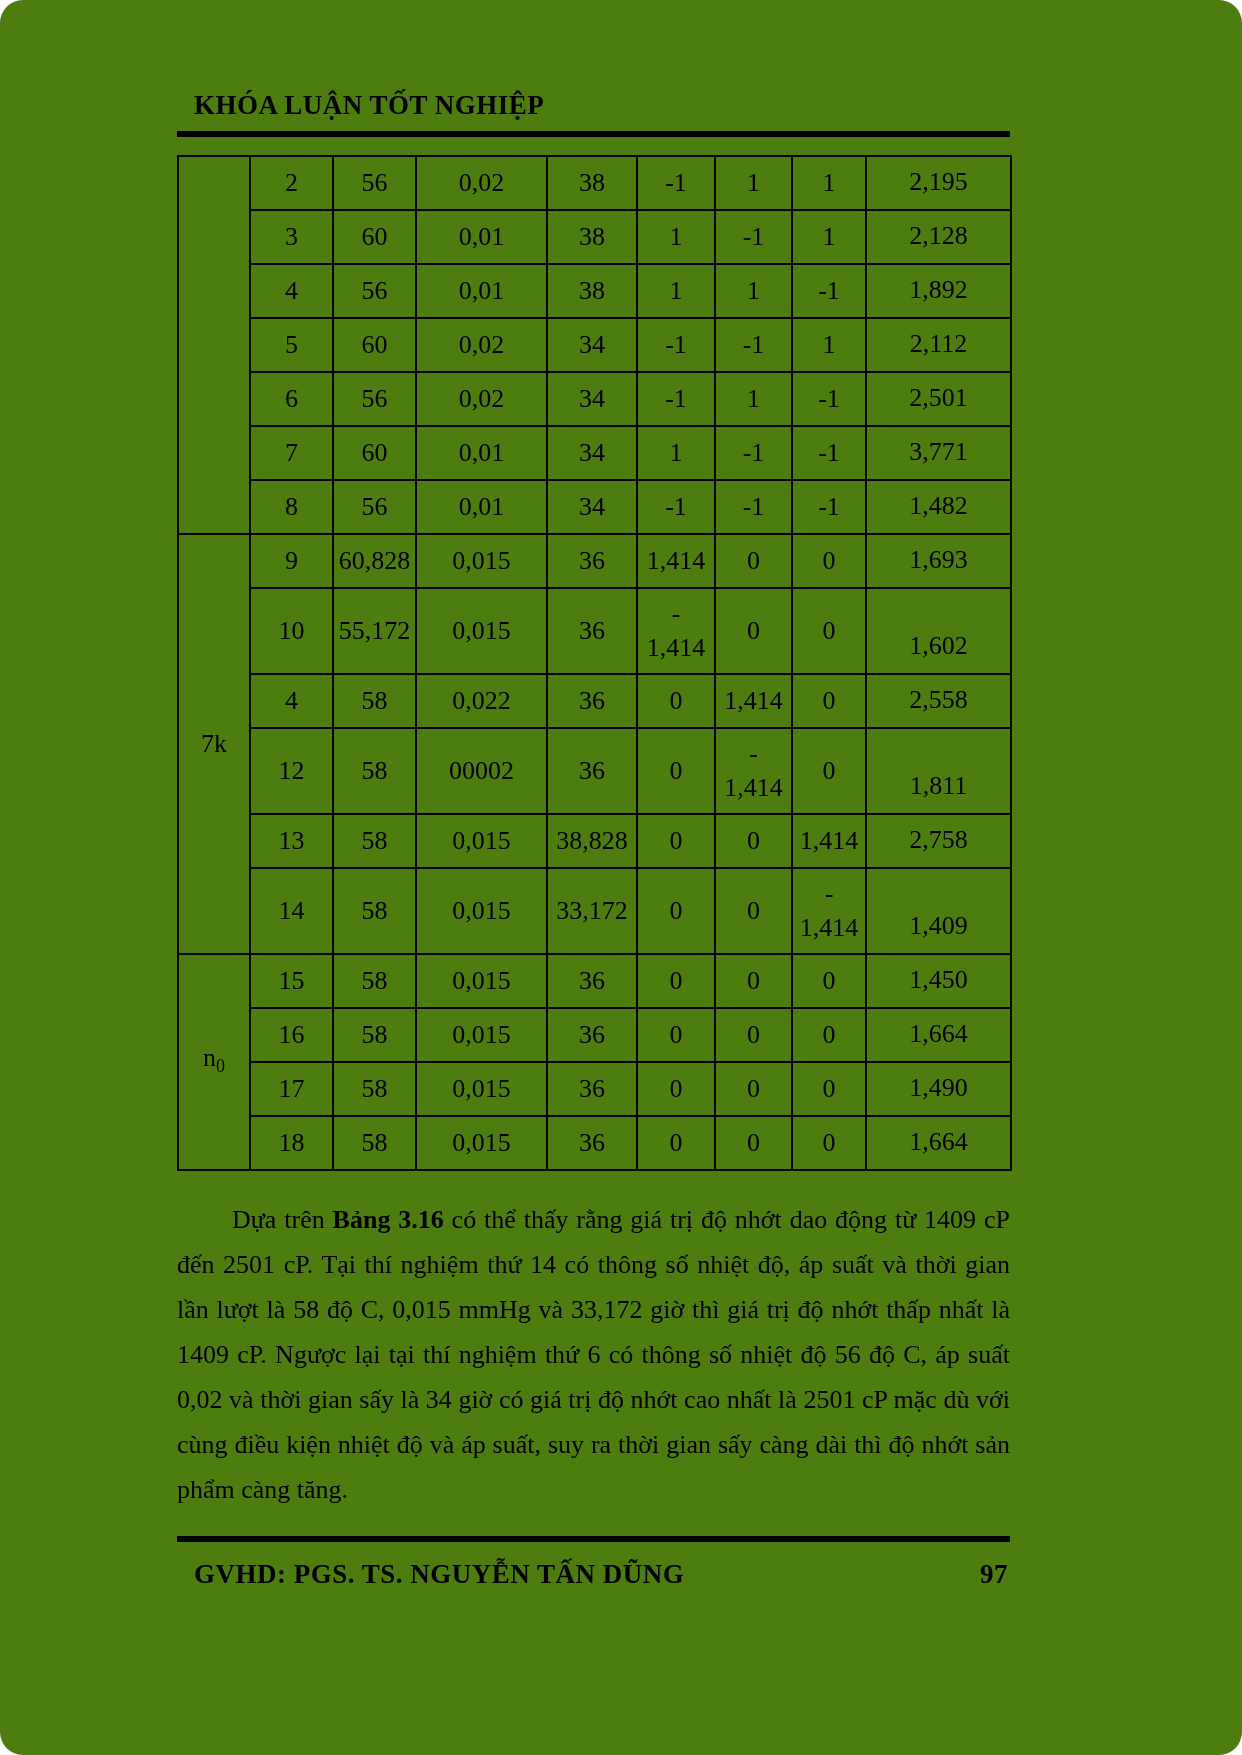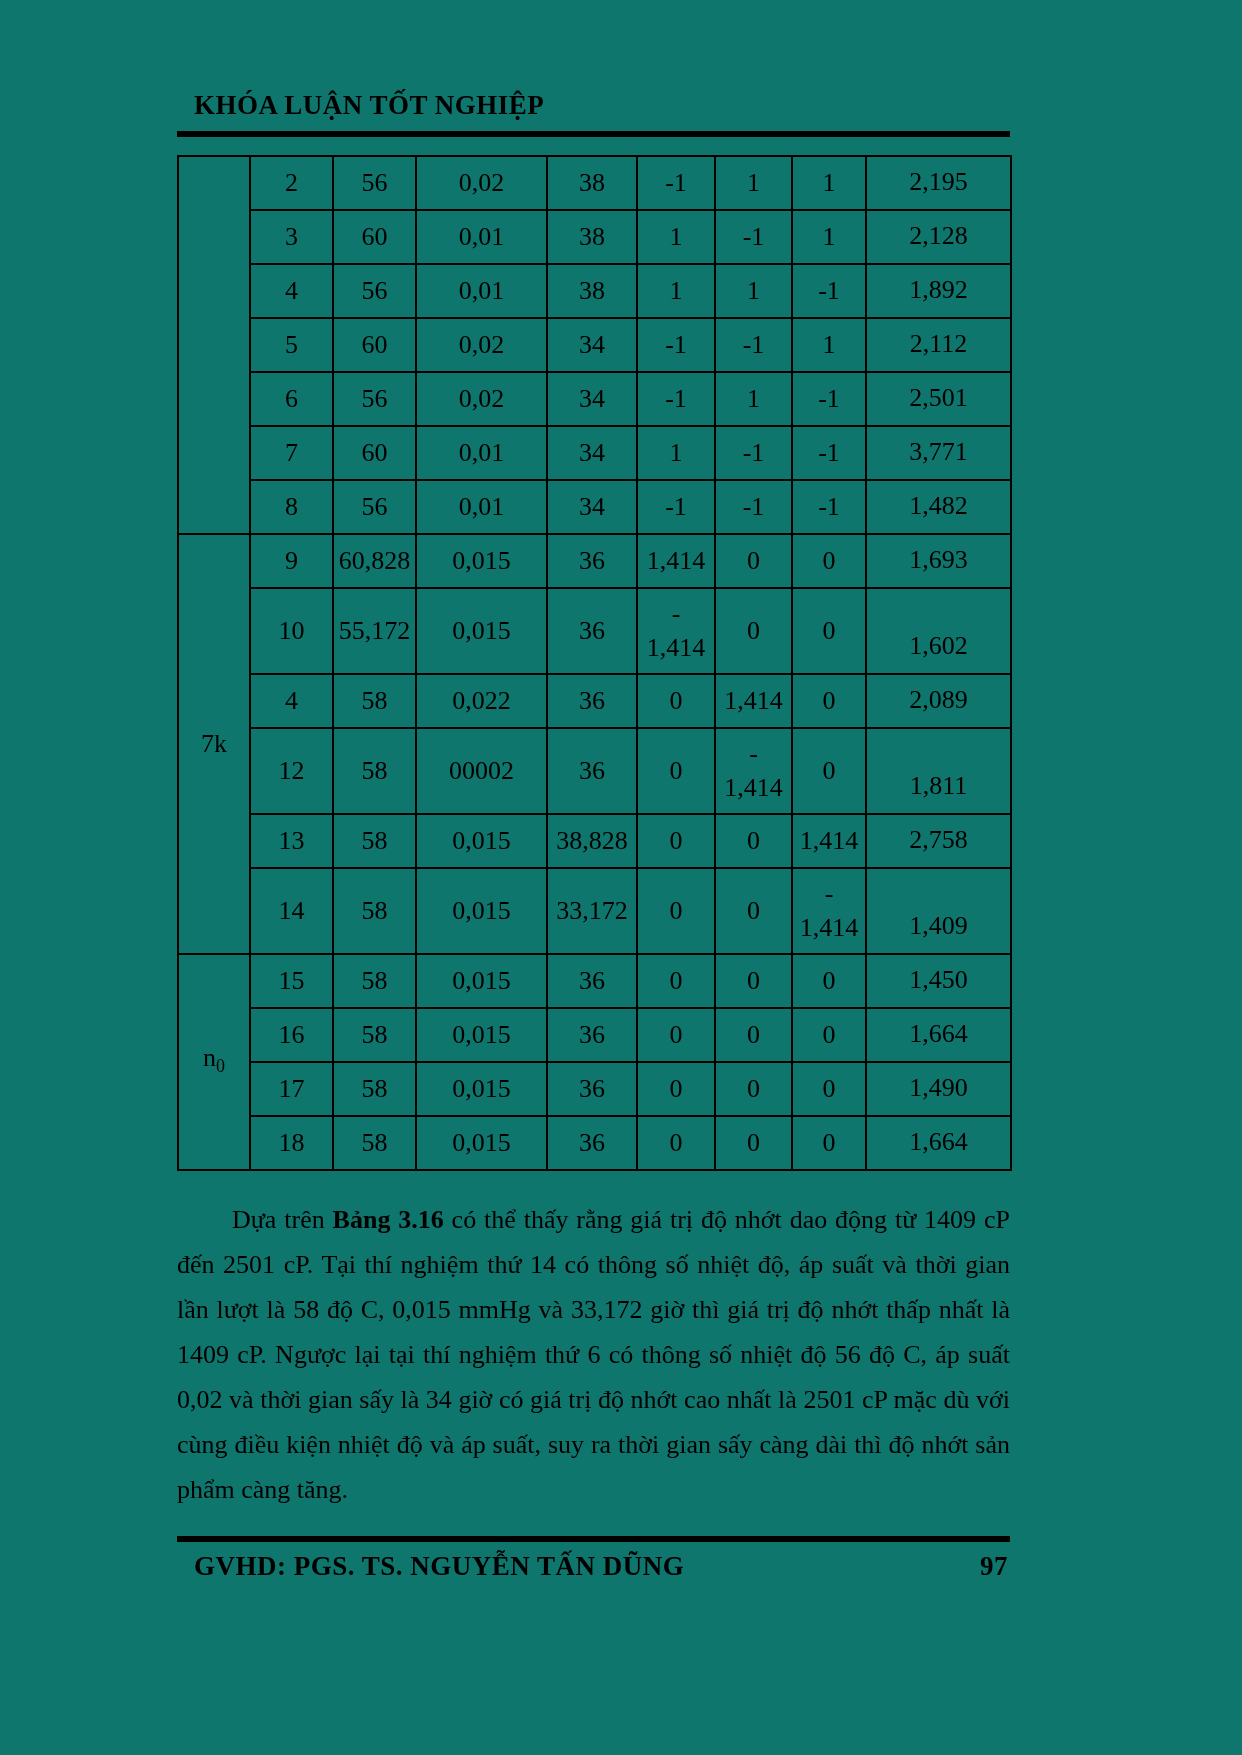--- a/index.html
+++ b/index.html
@@ -8,21 +8,22 @@
     width: 1242px; height: 1755px;
     font-family: "Liberation Serif", serif;
     color: #000;
     position: relative;
   }
   .page {
     position: relative;
     width: 1242px; height: 1755px;
     padding: 90px 232px 8px 177px;
     overflow: hidden;
-    background: #0f766e;
+    background: #4d7c0f;
+    border-radius: 23px;
   }
   .header-row, .footer-row {
     display: flex;
     justify-content: space-between;
     align-items: baseline;
     font-weight: bold;
     font-size: 27px;
     padding-left: 17px;
     padding-right: 2px;
     letter-spacing: 0.5px;
@@ -70,21 +71,21 @@
   .body-par {
     width: 833px;
     margin-top: 26px;
     font-size: 26px;
     line-height: 45px;
     text-align: justify;
     text-indent: 55px;
     font-family: Liberation Serif, serif;
   }
   .footer-rule { margin-top: 24px; }
-  .footer-row { margin-top: 9px; }
+  .footer-row { margin-top: 17px; }
 </style>
 </head>
 <body>
 
 <div class="page">
 
   <div class="header-row">
     <span>KHÓA LUẬN TỐT NGHIỆP</span>
   </div>
   <div class="rule"></div>
@@ -196,21 +197,21 @@
           <td>1,602</td>
         </tr>
         <tr>
           <td>4</td>
           <td>58</td>
           <td>0,022</td>
           <td>36</td>
           <td>0</td>
           <td>1,414</td>
           <td>0</td>
-          <td>2,089</td>
+          <td>2,558</td>
         </tr>
         <tr>
           <td>12</td>
           <td>58</td>
           <td>00002</td>
           <td>36</td>
           <td>0</td>
           <td>-
 1,414</td>
           <td>0</td>

